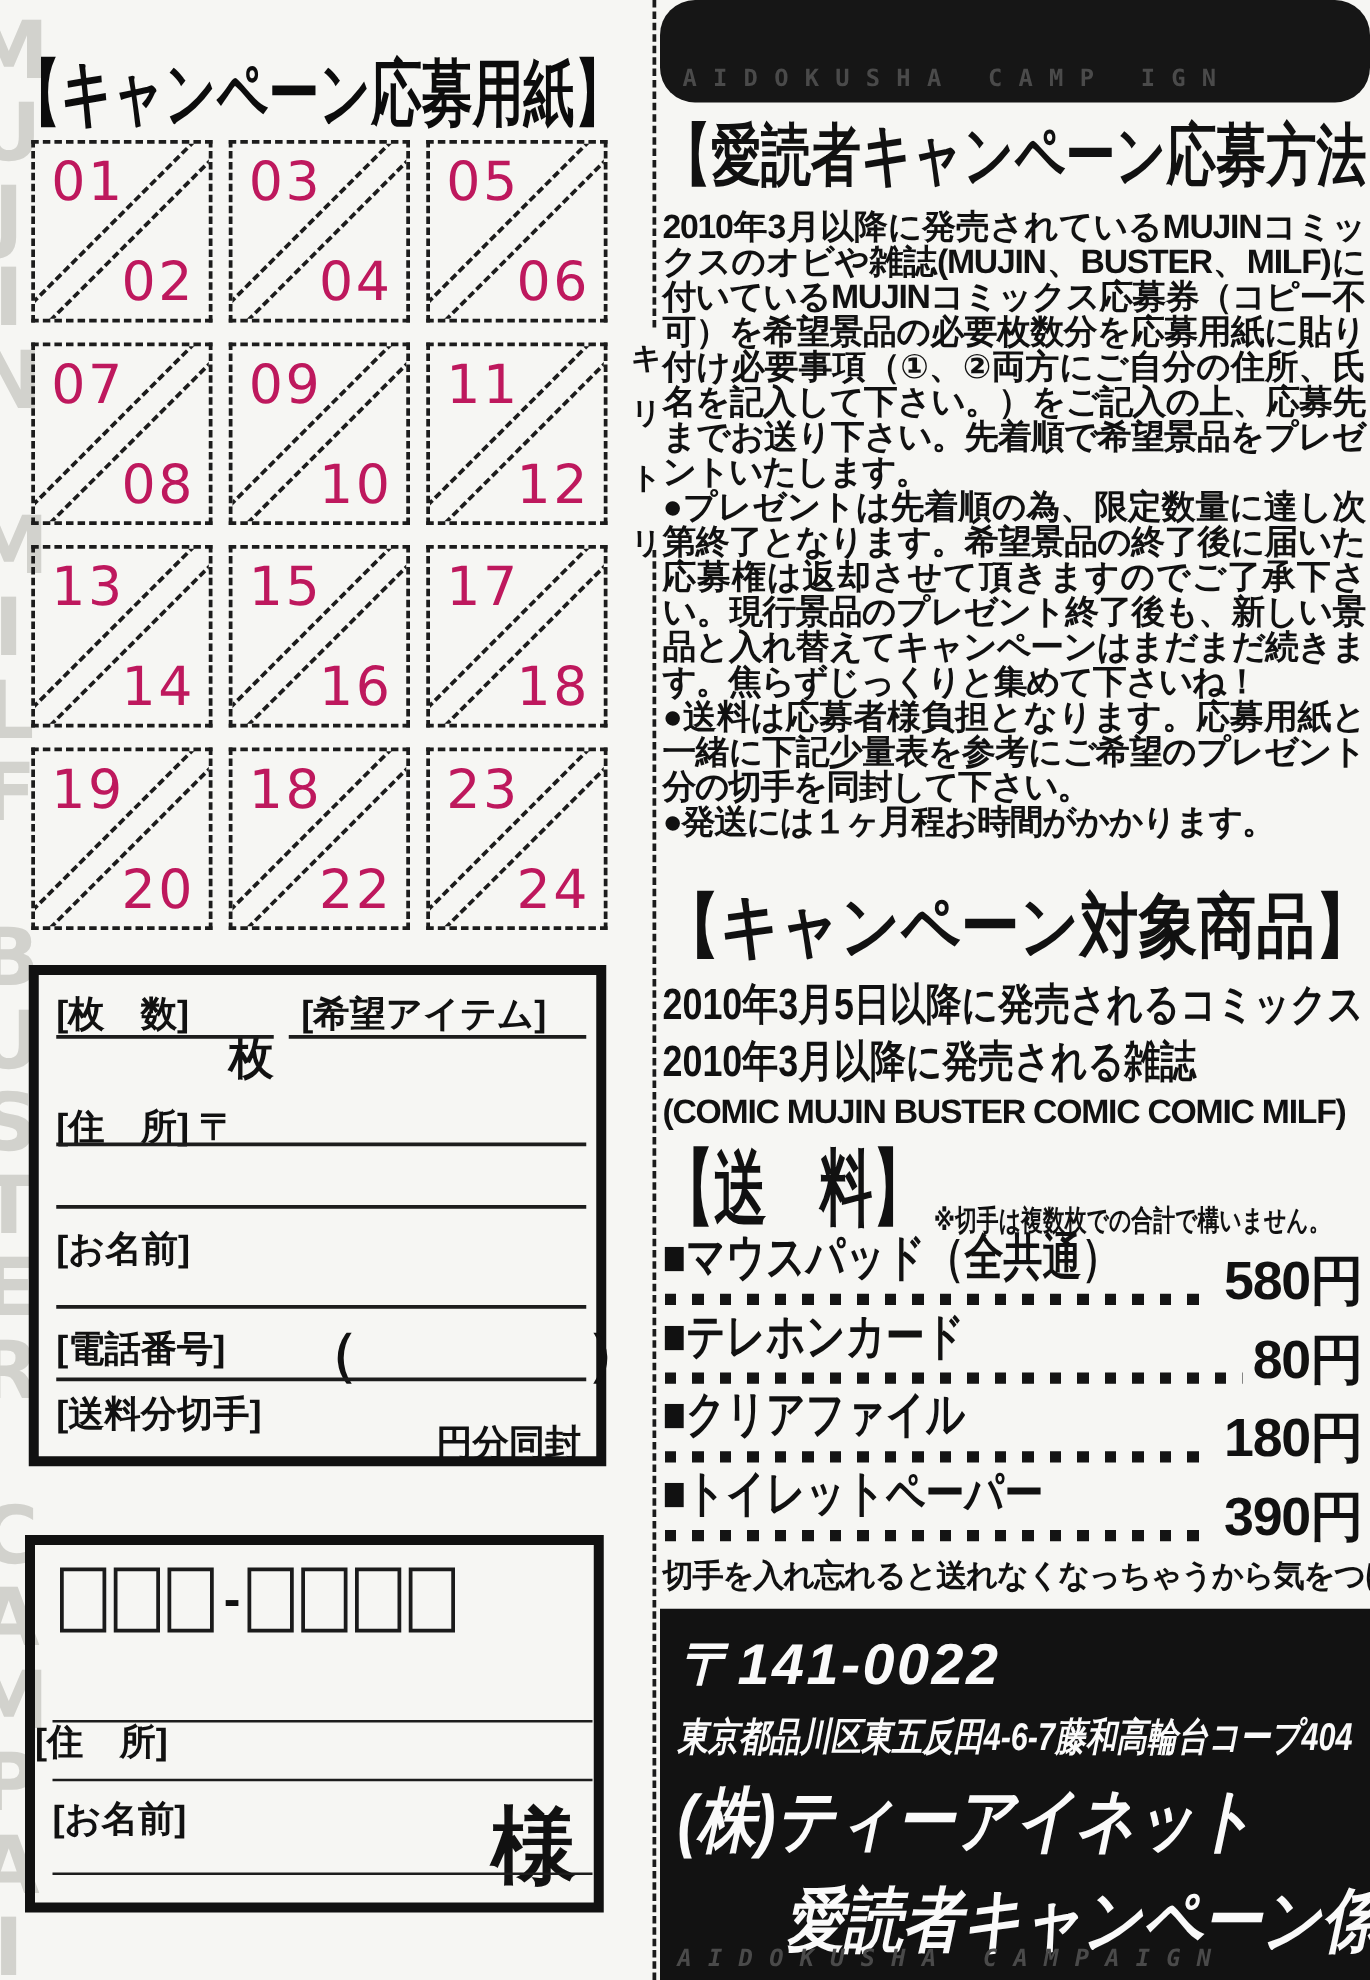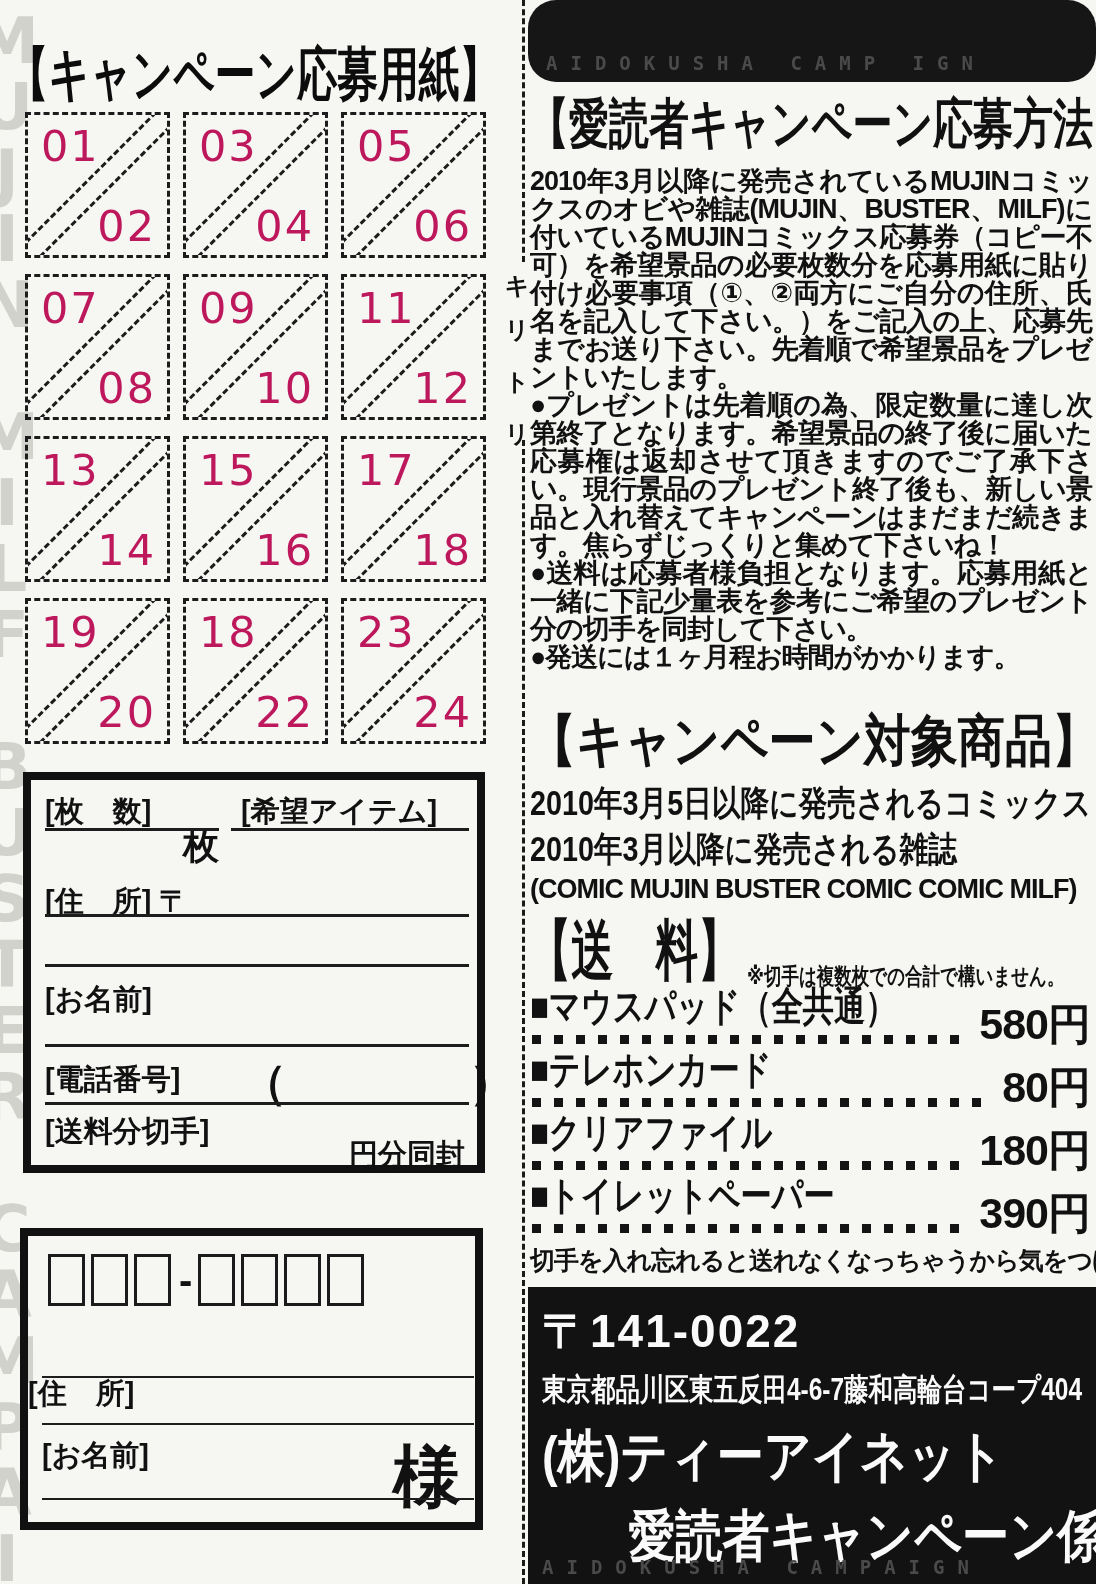--- a/index.html
+++ b/index.html
@@ -104,21 +104,21 @@
   .ship-list { position:absolute; left:530px; top:985px; width:560px; }
   .ship-row { position:relative; height:63px; }
   .ship-label { font-size:40px; font-weight:bold; white-space:nowrap; transform:scaleX(0.78); transform-origin:left top; line-height:42px; }
   .ship-bottom { position:absolute; left:0; right:0; bottom:-6px; display:flex; align-items:flex-end; }
   .ship-dots { flex:1; height:9px; margin:0 8px 10px 2px;
     background:repeating-linear-gradient(90deg,#141414 0 9px,transparent 9px 22px); }
   .ship-price { font-size:43px; font-weight:bold; white-space:nowrap; letter-spacing:-1px; }
 
   .ship-warning { position:absolute; left:530px; top:1244px; font-size:25px; font-weight:bold; white-space:nowrap; letter-spacing:-1px; }
 
-  .addr-box { position:absolute; left:528px; top:1287px; width:568px; height:297px; background:#121212; color:#fafafa; padding:14px 14px; }
+  .addr-box { position:absolute; left:528px; top:1287px; width:568px; height:297px; background:#121212; color:#fafafa; padding:14px 14px;font-style:italic; }
   .addr-postal { font-size:46px; font-weight:bold; letter-spacing:2px; white-space:nowrap; }
   .addr-line { font-size:31px; font-weight:bold; white-space:nowrap; transform:scaleX(0.79); transform-origin:left top; margin-top:6px; }
   .addr-company { font-size:56px; font-weight:bold; white-space:nowrap; transform:scaleX(0.84); transform-origin:left top; margin-top:8px; }
   .addr-dept { font-size:56px; font-weight:bold; white-space:nowrap; transform:scaleX(0.84); transform-origin:right top; text-align:right; margin-top:4px; }
 </style>
 </head>
 <body>
 
 <div class="watermark">MUJIN MILF BUSTER CAMPAIGN</div>
 

